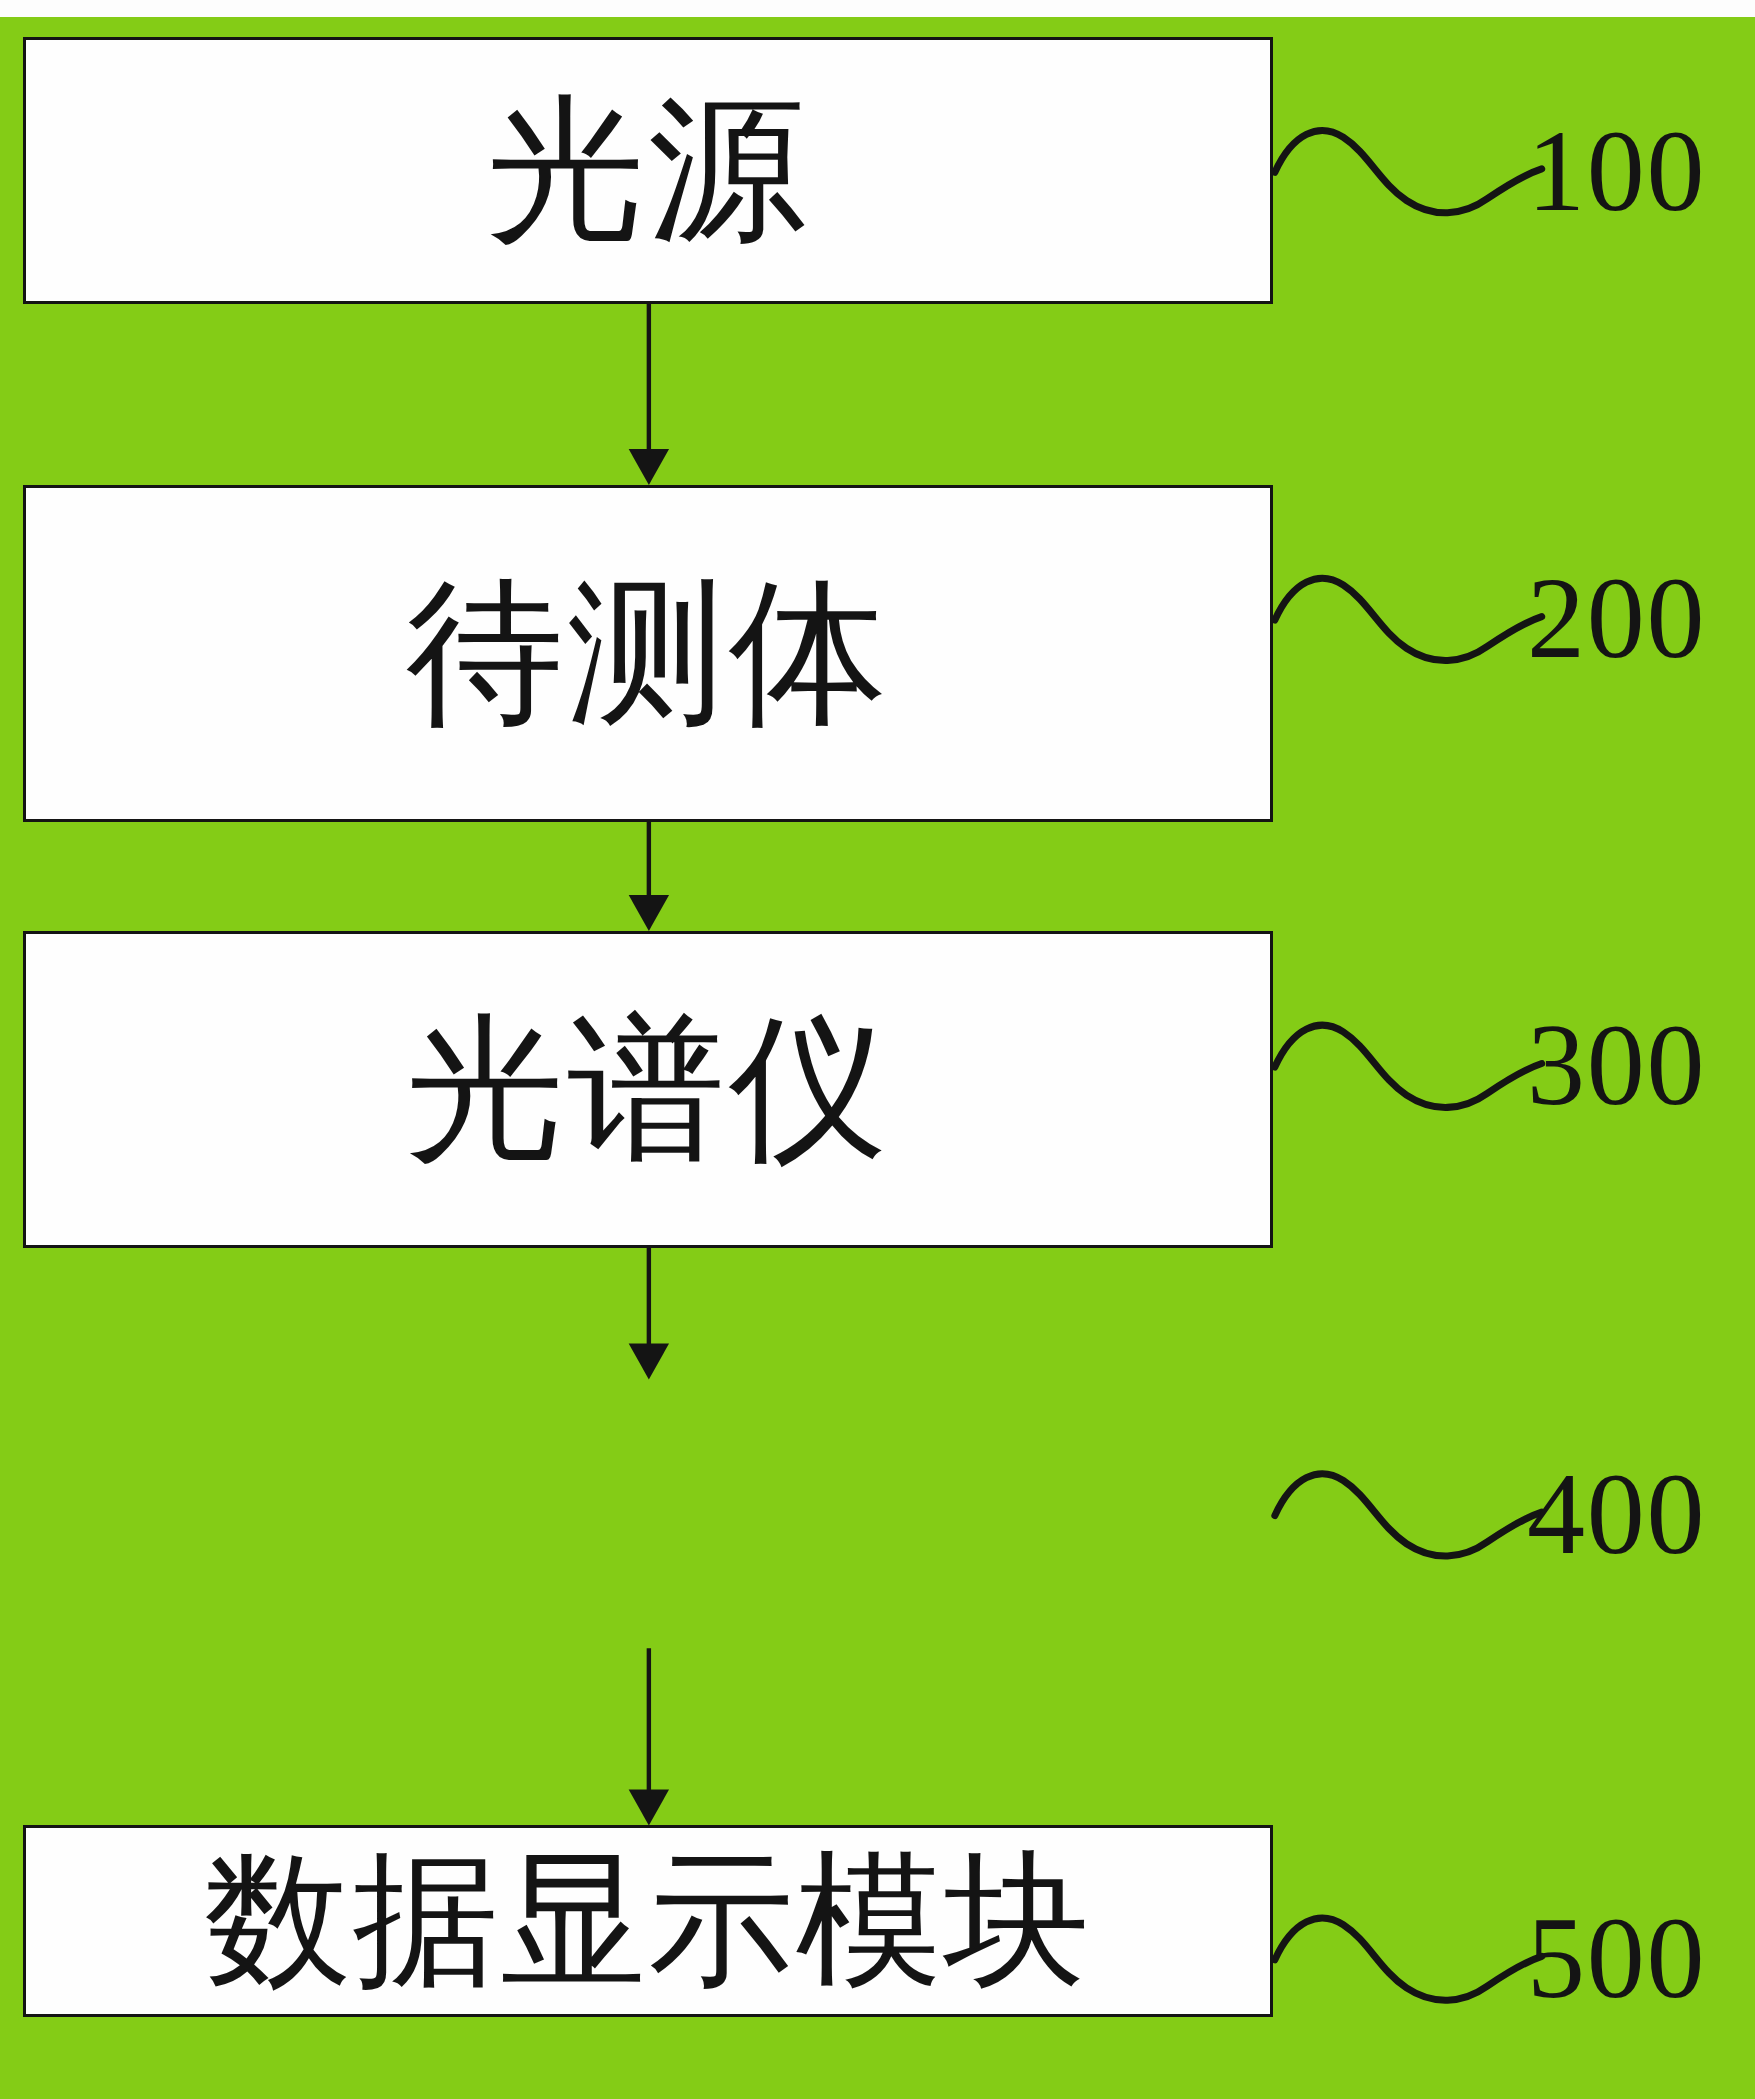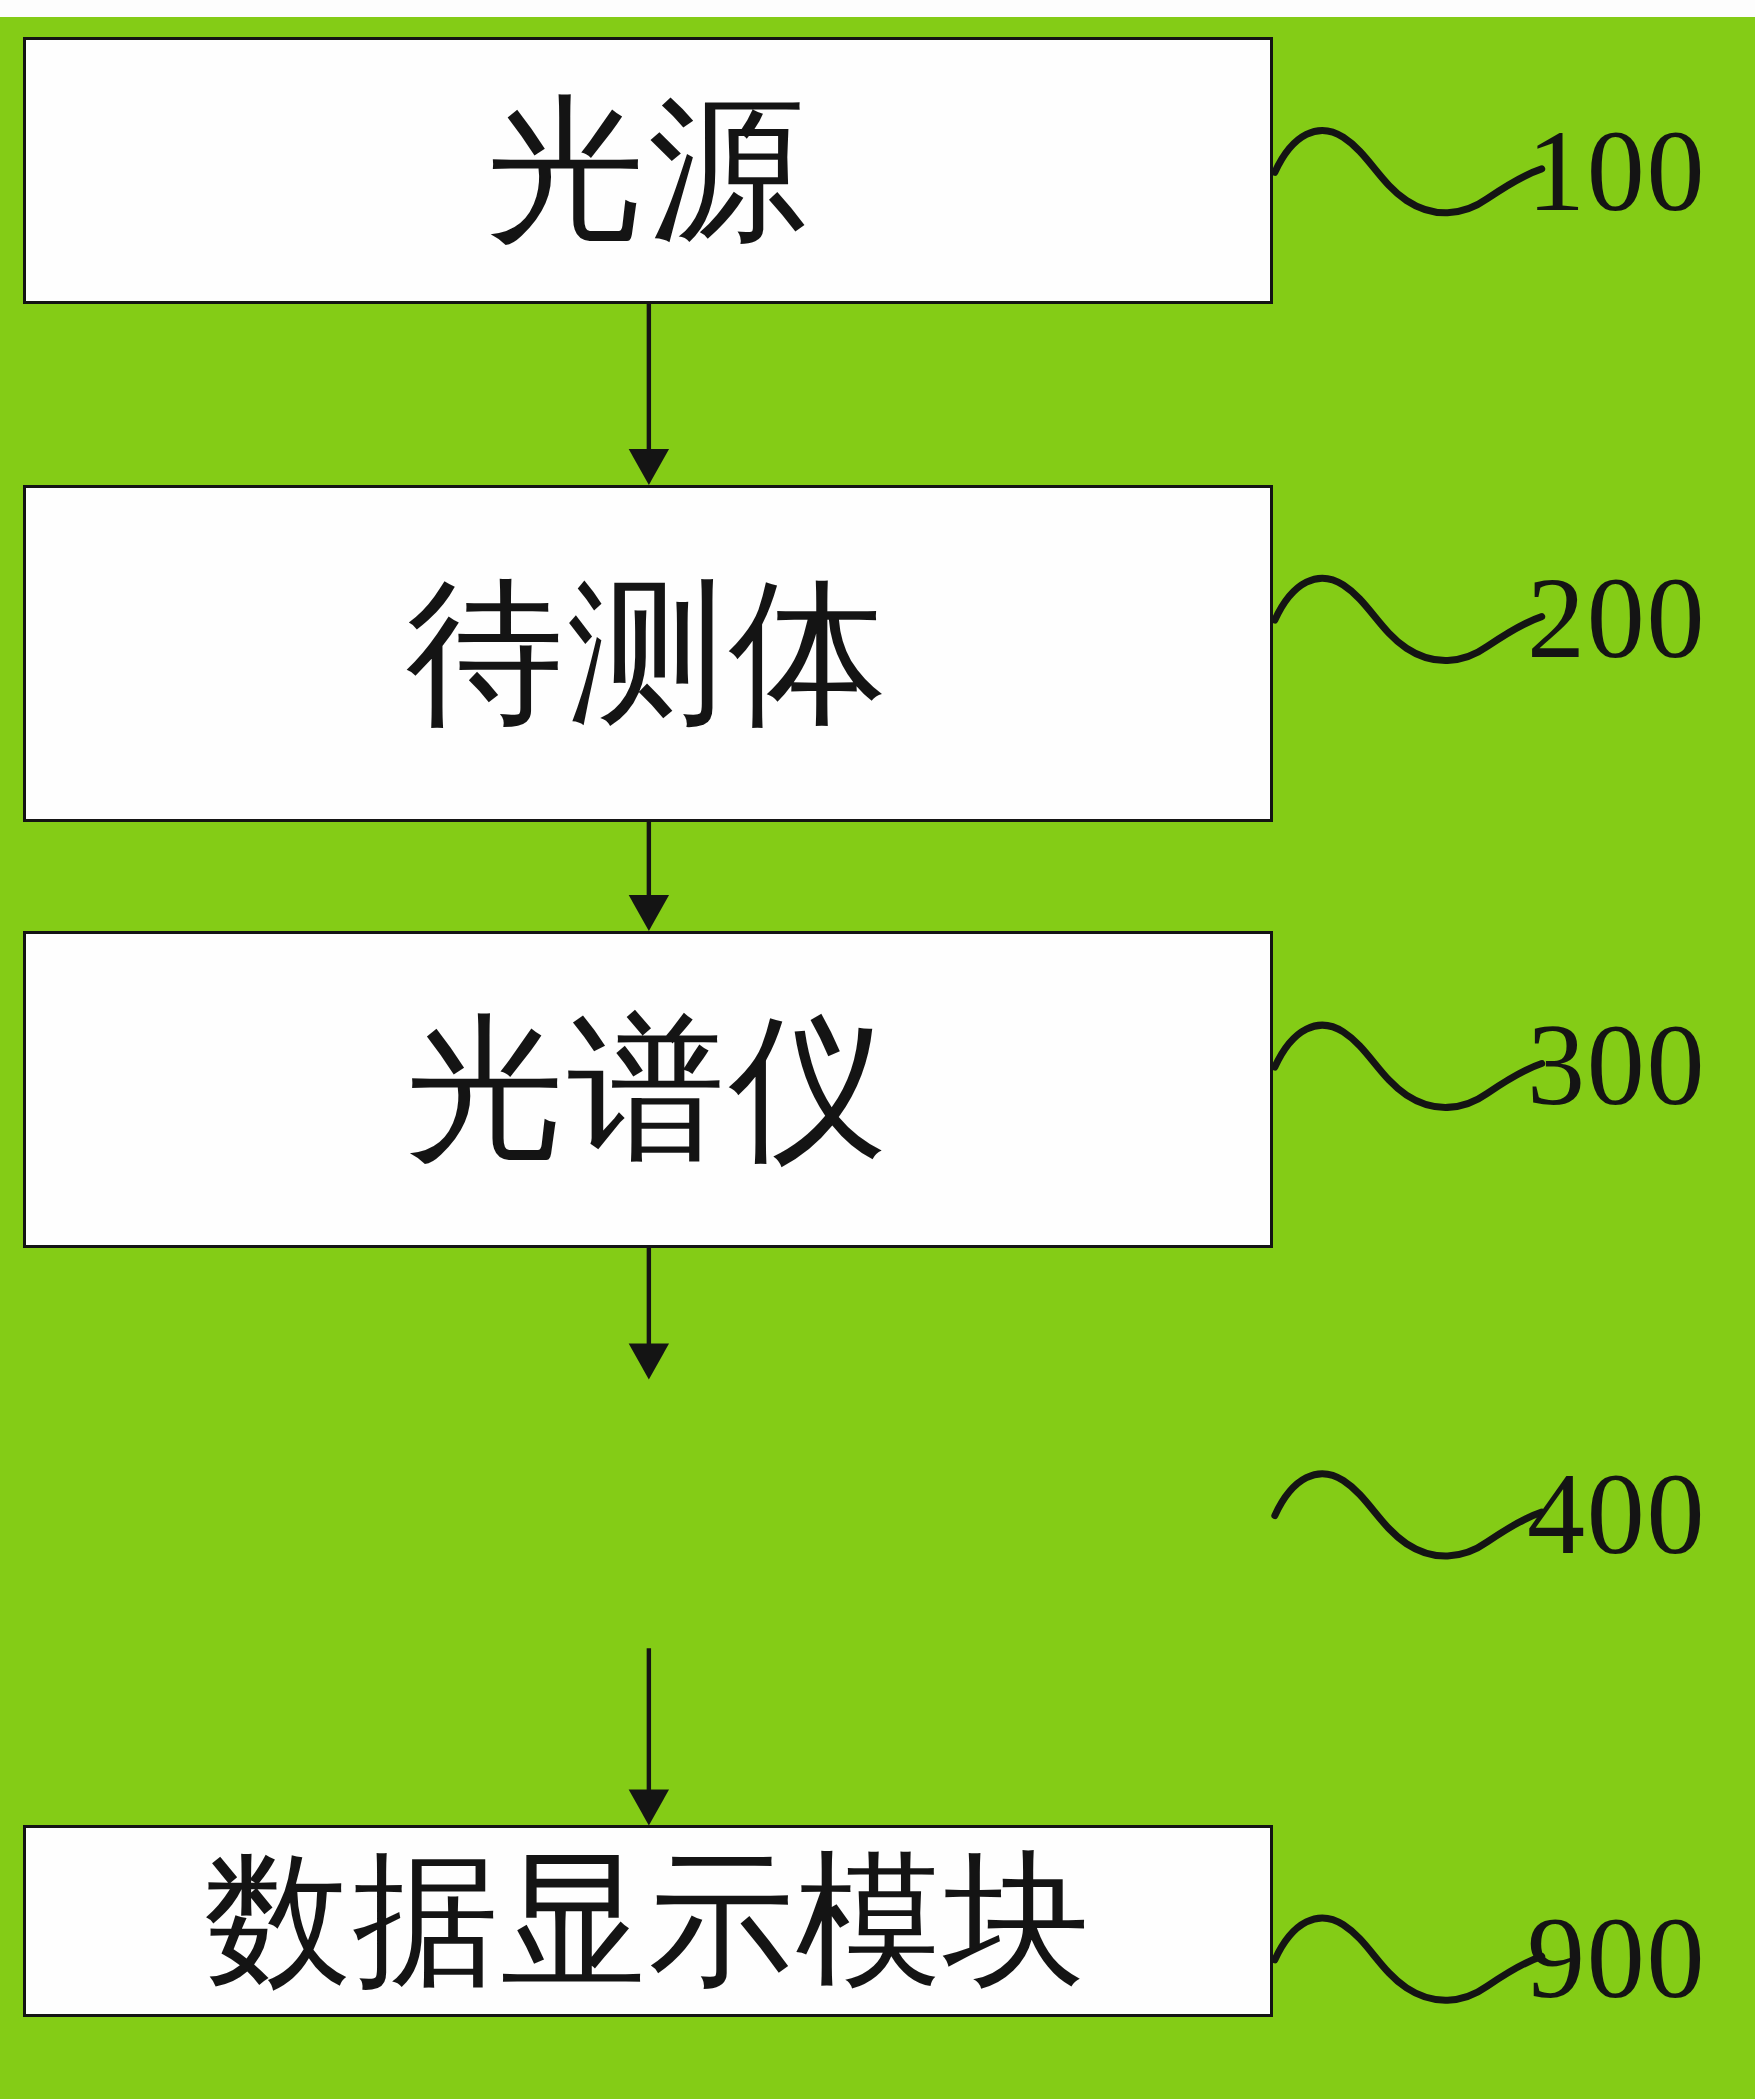--- a/index.html
+++ b/index.html
@@ -111,16 +111,16 @@
 
 
   <div class="box" style="top:1808px;height:192px;">
     <span class="label label-long">数据显示模块</span>
   </div>
 
   <div class="ref" style="top:97px;">100</div>
   <div class="ref" style="top:544px;text-align:right;">200</div>
   <div class="ref" style="top:991px;">300</div>
   <div class="ref" style="top:1440px;">400</div>
-  <div class="ref" style="top:1884px;">900</div>
+  <div class="ref" style="top:1884px;">500</div>
 
 </div>
 
 
 </body></html>

